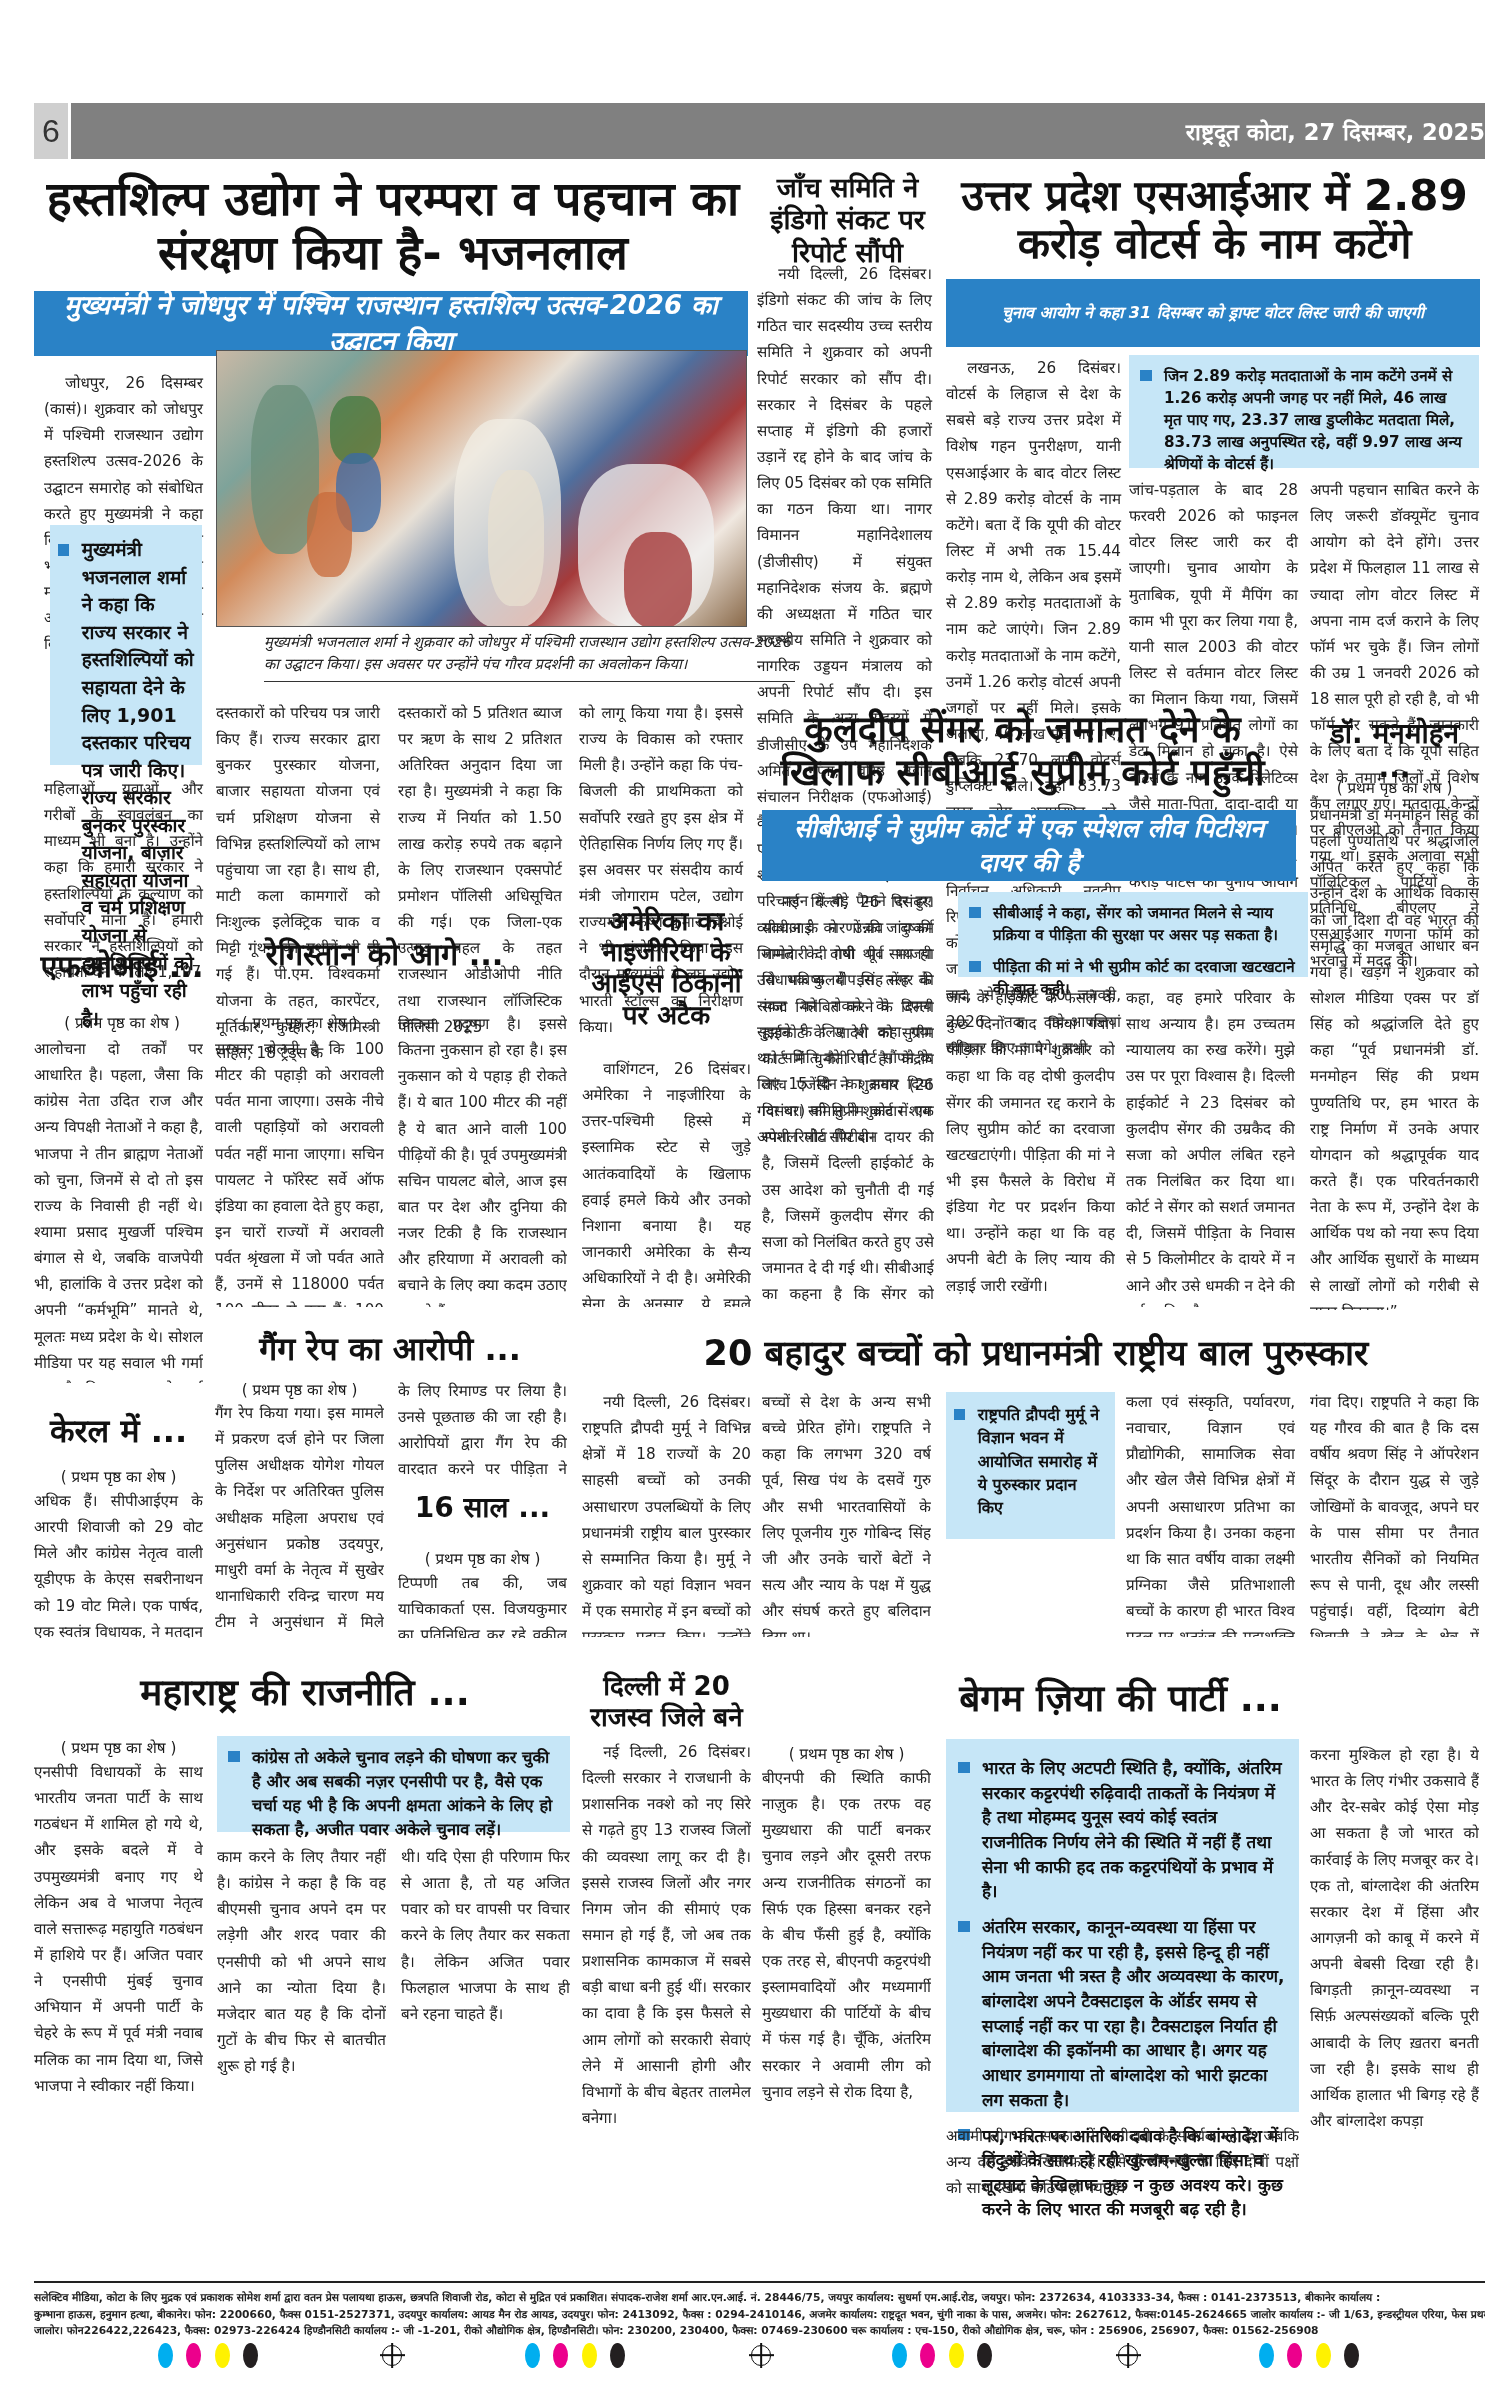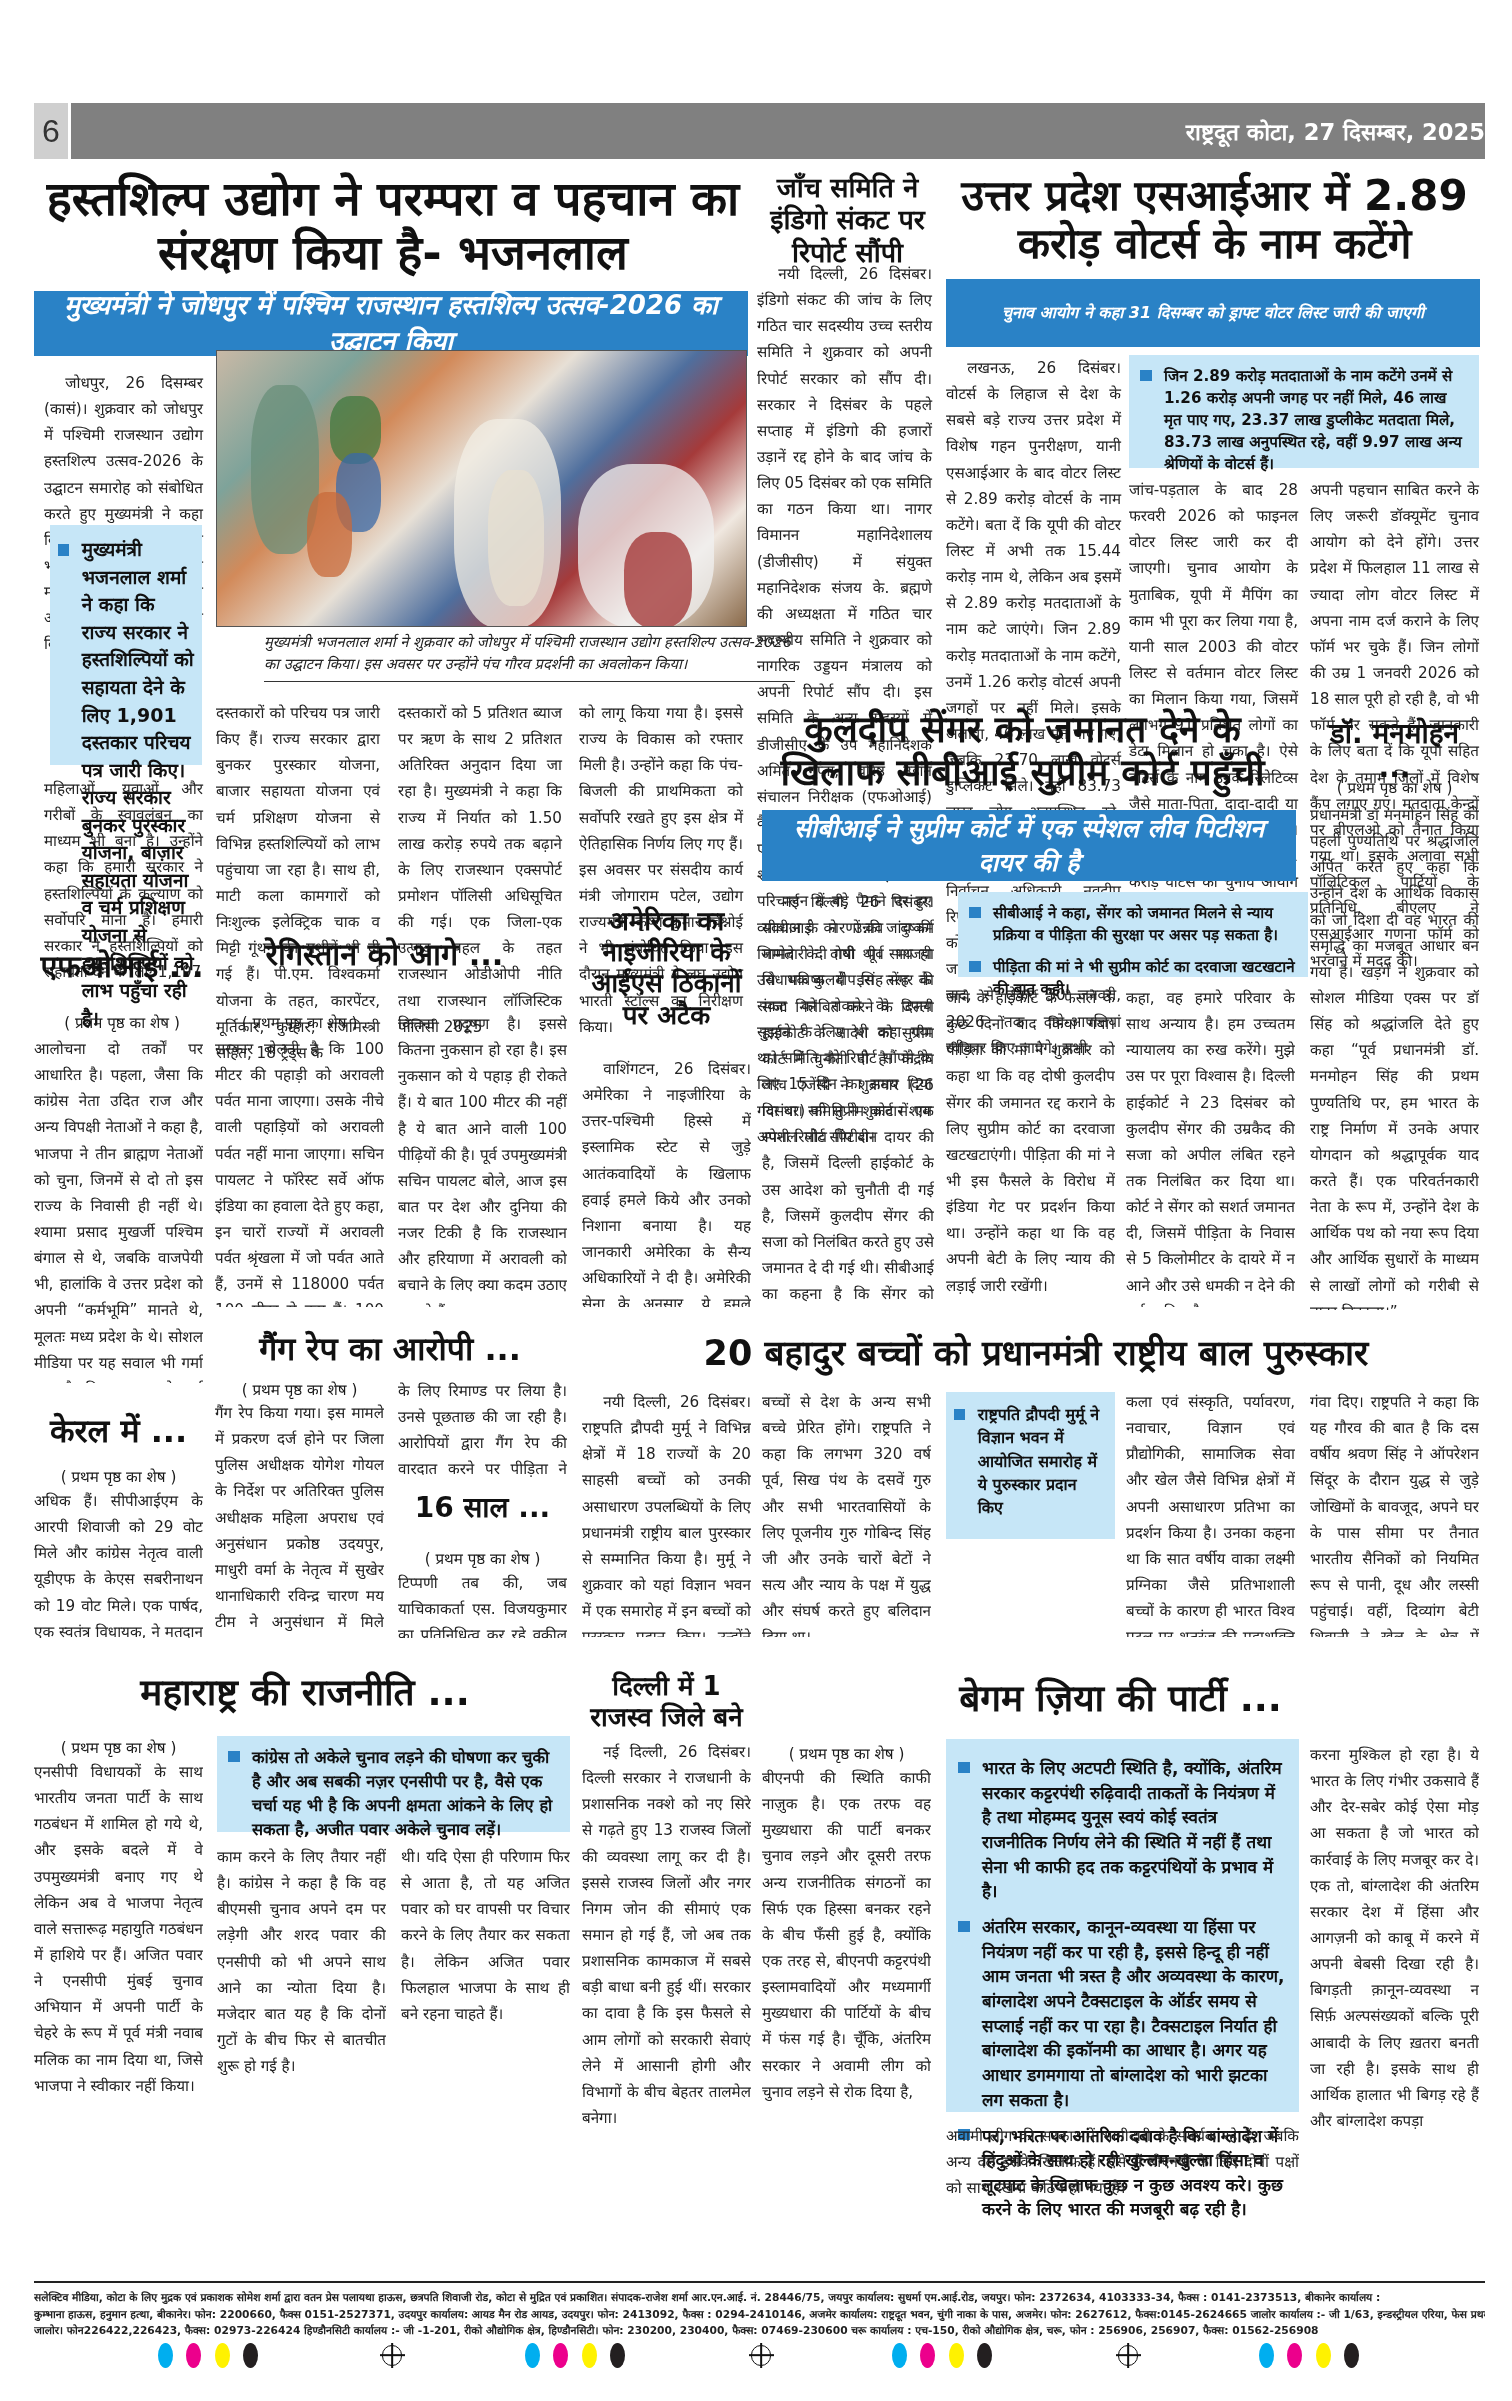--- a/index.html
+++ b/index.html
@@ -198,21 +198,21 @@
 <div class="abs col" style="left:34px; top:1759px; width:169px; height:522px; overflow:hidden;">
   <p style="text-indent:0">एनसीपी विधायकों के साथ भारतीय जनता पार्टी के साथ गठबंधन में शामिल हो गये थे, और इसके बदले में वे उपमुख्यमंत्री बनाए गए थे लेकिन अब वे भाजपा नेतृत्व वाले सत्तारूढ़ महायुति गठबंधन में हाशिये पर हैं। अजित पवार ने एनसीपी मुंबई चुनाव अभियान में अपनी पार्टी के चेहरे के रूप में पूर्व मंत्री नवाब मलिक का नाम दिया था, जिसे भाजपा ने स्वीकार नहीं किया।</p>
 </div>
 <div class="abs col" style="left:217px; top:1844px; width:169px; height:438px; overflow:hidden;">
   <p style="text-indent:0">काम करने के लिए तैयार नहीं है। कांग्रेस ने कहा है कि वह बीएमसी चुनाव अपने दम पर लड़ेगी और शरद पवार की एनसीपी को भी अपने साथ आने का न्योता दिया है। मजेदार बात यह है कि दोनों गुटों के बीच फिर से बातचीत शुरू हो गई है।</p>
 </div>
 <div class="abs col" style="left:401px; top:1844px; width:169px; height:438px; overflow:hidden;">
   <p style="text-indent:0">थी। यदि ऐसा ही परिणाम फिर से आता है, तो यह अजित पवार को घर वापसी पर विचार करने के लिए तैयार कर सकता है। लेकिन अजित पवार फिलहाल भाजपा के साथ ही बने रहना चाहते हैं।</p>
 </div>
 
-<div class="abs sub-head" style="left:582px; top:1671px; width:169px; font-size:26px;">दिल्ली में 1 राजस्व जिले बने</div>
+<div class="abs sub-head" style="left:582px; top:1671px; width:169px; font-size:26px;">दिल्ली में 20 राजस्व जिले बने</div>
 <div class="abs col" style="left:582px; top:1739px; width:169px; height:542px; overflow:hidden;">
   <p>नई दिल्ली, 26 दिसंबर। दिल्ली सरकार ने राजधानी के प्रशासनिक नक्शे को नए सिरे से गढ़ते हुए 13 राजस्व जिलों की व्यवस्था लागू कर दी है। इससे राजस्व जिलों और नगर निगम जोन की सीमाएं एक समान हो गई हैं, जो अब तक प्रशासनिक कामकाज में सबसे बड़ी बाधा बनी हुई थीं। सरकार का दावा है कि इस फैसले से आम लोगों को सरकारी सेवाएं लेने में आसानी होगी और विभागों के बीच बेहतर तालमेल बनेगा।</p>
 </div>
 
 <div class="abs sub-head" style="left:762px; top:1677px; width:717px; font-size:37px;">बेगम ज़िया की पार्टी ...</div>
 <div class="abs shesh" style="left:762px; top:1742px; width:169px;">( प्रथम पृष्ठ का शेष )</div>
 <div class="abs col" style="left:762px; top:1765px; width:169px; height:517px; overflow:hidden;">
   <p style="text-indent:0">बीएनपी की स्थिति काफी नाज़ुक है। एक तरफ वह मुख्यधारा की पार्टी बनकर चुनाव लड़ने और दूसरी तरफ अन्य राजनीतिक संगठनों का सिर्फ एक हिस्सा बनकर रहने के बीच फँसी हुई है, क्योंकि एक तरह से, बीएनपी कट्टरपंथी इस्लामवादियों और मध्यमार्गी मुख्यधारा की पार्टियों के बीच में फंस गई है। चूँकि, अंतरिम सरकार ने अवामी लीग को चुनाव लड़ने से रोक दिया है,</p>
 </div>
 <div class="abs hl-box" style="left:946px; top:1739px; width:353px; height:373px; font-size:17px; padding:17px 12.4px;">

